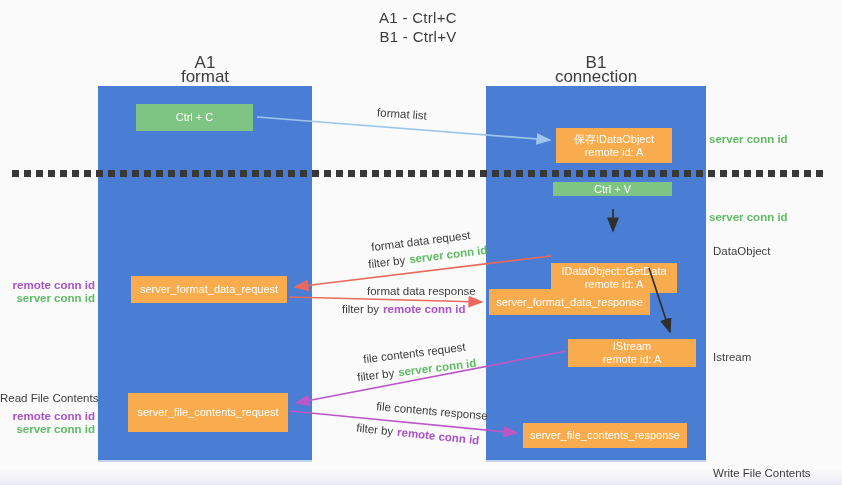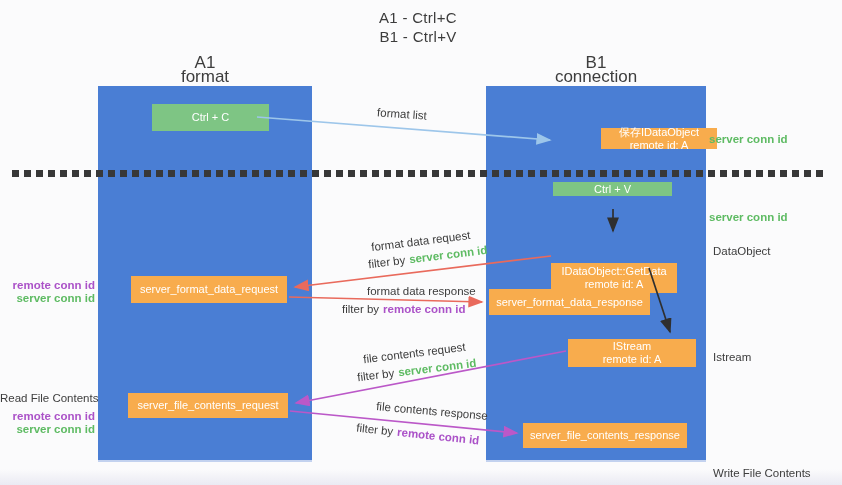--- a/index.html
+++ b/index.html
@@ -58,25 +58,25 @@
   <div class="lane-header lh-b1">
     <div>B1</div>
     <div>connection</div>
   </div>
 
   <div class="lane lane-a1"></div>
   <div class="lane lane-b1"></div>
 
   <div class="dotted"></div>
 
-  <div class="node green" style="left:152px;top:104px;width:117px;height:27px;">
+  <div class="node green" style="left:136px;top:104px;width:117px;height:27px;">
     <span>Ctrl + C</span>
   </div>
 
-  <div class="node orange" style="left:556px;top:128px;width:116px;height:21px;margin-left:45px;">
+  <div class="node orange" style="left:556px;top:128px;width:116px;height:35px;">
     <span>保存IDataObject</span>
     <span>remote id: A</span>
   </div>
 
   <div class="node green" style="left:553px;top:182px;width:119px;height:14px;">
     <span>Ctrl + V</span>
   </div>
 
   <div class="node orange" style="left:551px;top:237px;width:126px;height:30px;margin-top:26px;">
     <span>IDataObject::GetData</span>
@@ -89,21 +89,21 @@
 
   <div class="node orange" style="left:489px;top:289px;width:161px;height:26px;">
     <span>server_format_data_response</span>
   </div>
 
   <div class="node orange" style="left:568px;top:339px;width:128px;height:28px;">
     <span>IStream</span>
     <span>remote id: A</span>
   </div>
 
-  <div class="node orange" style="left:128px;top:393px;width:160px;height:25px;">
+  <div class="node orange" style="left:128px;top:393px;width:160px;height:39px;">
     <span>server_file_contents_request</span>
   </div>
 
   <div class="node orange" style="left:523px;top:423px;width:164px;height:25px;">
     <span>server_file_contents_response</span>
   </div>
 
   <svg class="arrows" width="842" height="485">
     <defs>
       <marker id="m-blue" markerWidth="9" markerHeight="8" refX="8" refY="3.5" orient="auto">

